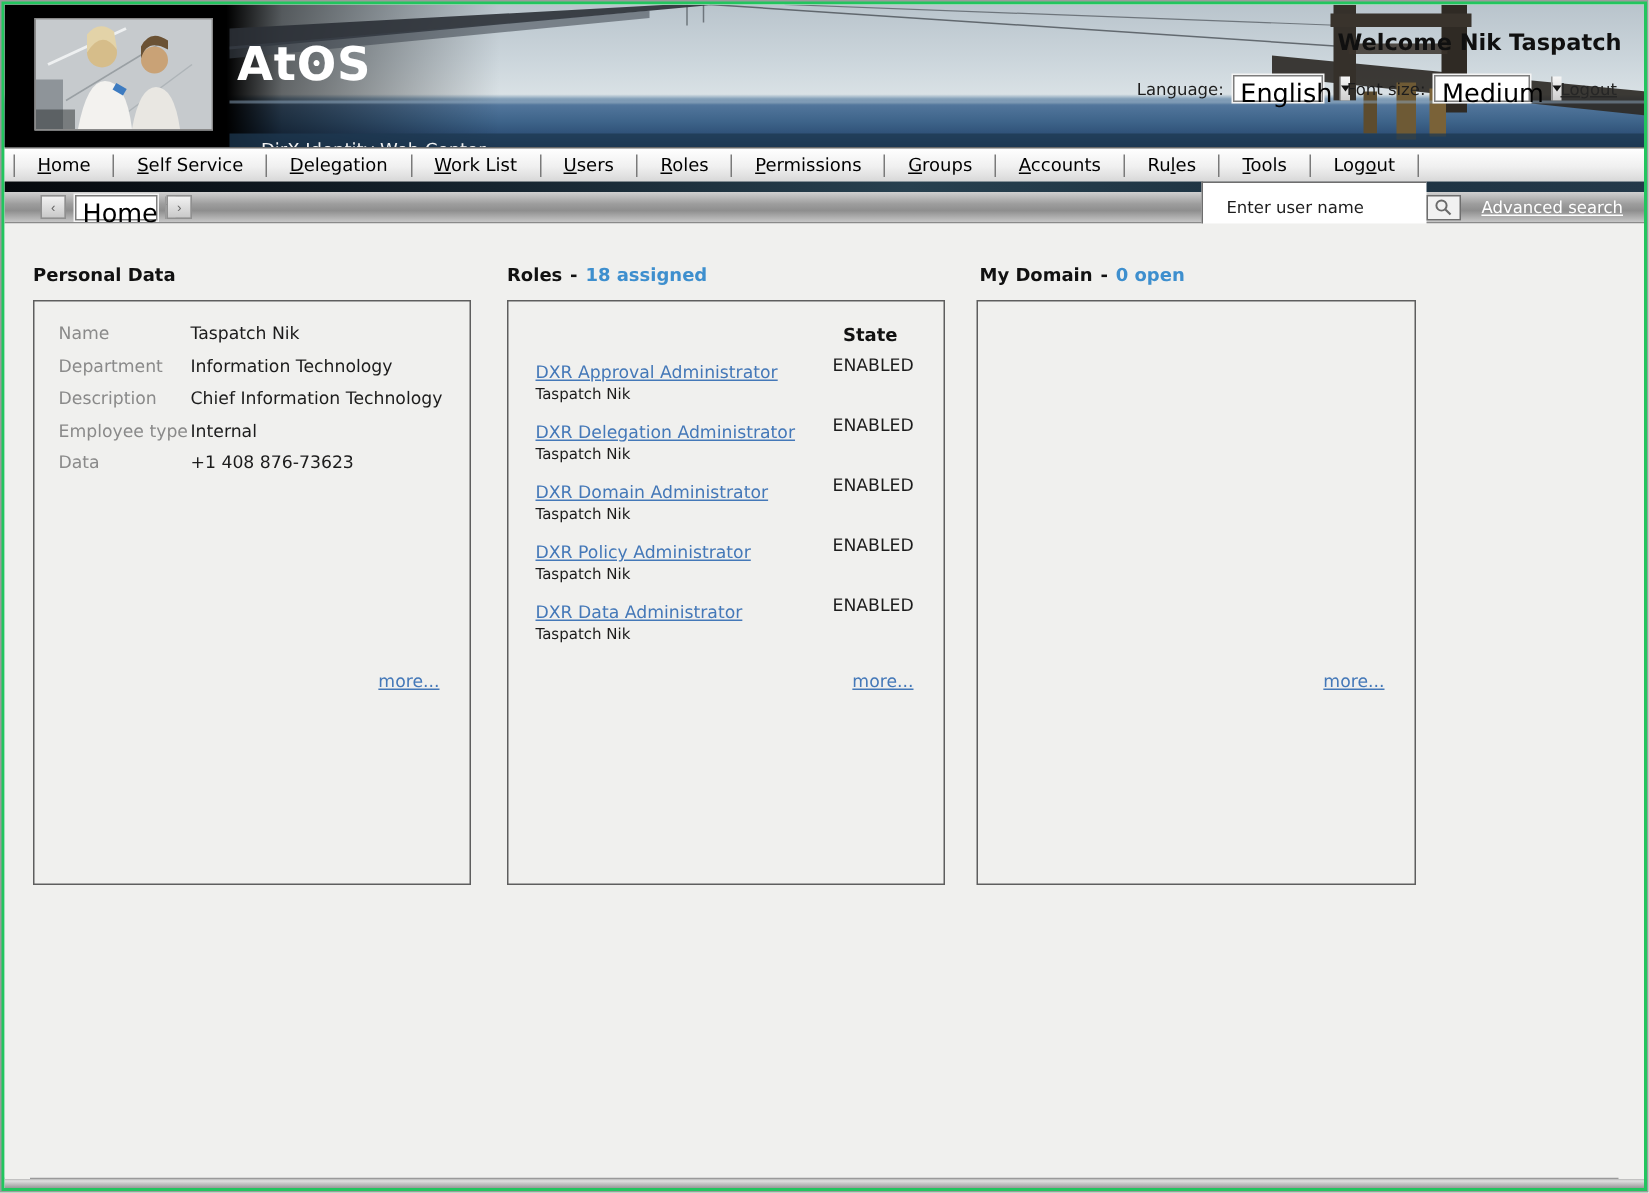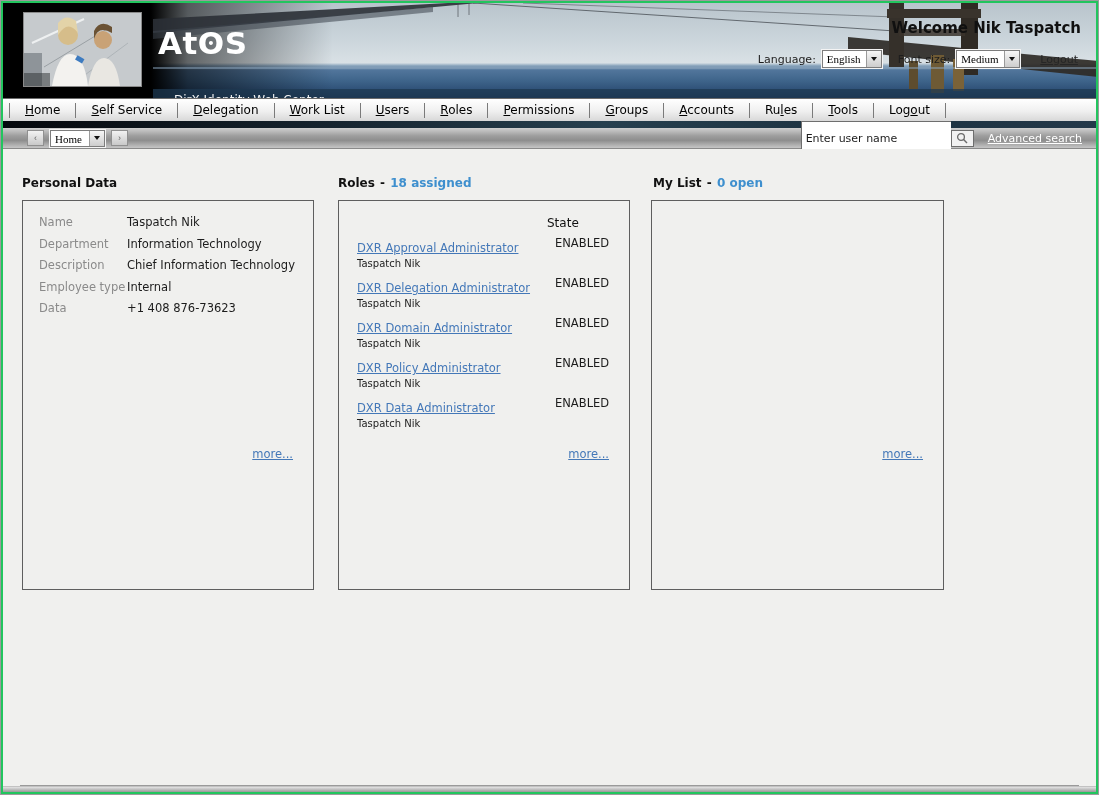--- a/index.html
+++ b/index.html
@@ -18,21 +18,21 @@
   .header-svg { position:absolute; left:0; top:0; }
   .photo { position:absolute; left:20px; top:9px; width:119px; height:75px;
     border:1px solid #8a8a8a; background:#c9cdd1; overflow:hidden; }
   .logo { position:absolute; left:155px; top:22px; color:#fff; font-size:31px; font-weight:bold; letter-spacing:0.5px; }
   .subtitle { position:absolute; left:171px; top:66px; color:#f2f2f2; font-size:12px;margin-top:24px; }
   .welcome { position:absolute; right:15px; top:16px; color:#101010; font-size:15px; font-weight:bold; }
   .hdr-controls { position:absolute; right:18px; top:47px; display:flex; align-items:center; font-size:11px; color:#1d1d1d; }
   .hdr-controls .lbl { margin-right:6px; }
   .win-select { display:inline-flex; align-items:stretch; background:#fff; border:1px solid #7d7d7d;
     box-shadow: 0 0 0 1px #f4f4f4; height:18px; cursor:default; }
-  .win-select .val { padding:2px 5px 0 4px; font-size:11px; color:#000; white-space:nowrap; flex:1;font-family:Liberation Serif, serif; }
+  .win-select .val { padding:2px 5px 0 4px; font-size:17px; color:#000; white-space:nowrap; flex:1; }
   .win-select .btn { width:15px; background:linear-gradient(#f6f6f6,#cdcdcd); border-left:1px solid #9a9a9a;
     display:flex; align-items:center; justify-content:center; }
   .tri-down { width:0; height:0; border-left:3px solid transparent; border-right:3px solid transparent; border-top:4px solid #111; }
   .sel-lang { width:60px; margin-right:16px; }
   .sel-font { width:64px; margin-right:20px; }
   .hdr-logout { color:#262626; text-decoration:underline; font-size:11px; cursor:pointer; }
 
   
   .nav { height:23px; flex:none; background:linear-gradient(#ffffff,#f0f0f0 55%,#d8d8d8); border-top:1px solid #6b6b6b;
     display:flex; align-items:center; font-size:12px; color:#000; padding-left:6px; }
@@ -43,21 +43,21 @@
   .strip { height:7px; flex:none; background:linear-gradient(to right,#05080c,#16242f 30%,#27404f 55%,#1c3140 80%,#24394a); }
 
   
   .crumb { height:21px; flex:none; background:linear-gradient(180deg,#d0d0d0,#9d9d9d 40%,#8e8e8e 62%,#c6c6c6);
     border-bottom:1px solid #8a8a8a; display:flex; align-items:center; padding:0 10px 0 24px; }
   .mini-btn { width:17px; height:16px; font-size:9px; color:#666; background:linear-gradient(#f2f2f2,#c9c9c9);
     border:1px solid #909090; display:flex; align-items:center; justify-content:center; cursor:pointer; }
   .sel-crumb { width:55px; margin:0 6px; height:17px; }
   .crumb-spacer { flex:1; }
   .search-input { width:150px; height:34px; border:1px solid #6e6e6e; border-right:none; font-size:11px;
-    font-family:"DejaVu Sans","Liberation Sans",sans-serif; padding:0 4px; color:#111; }
+    font-family:"DejaVu Sans","Liberation Sans",sans-serif; padding:0 16px; color:#111; }
   .search-input::placeholder { color:#1c1c1c; opacity:1; }
   .search-btn { width:23px; height:17px; border:1px solid #6e6e6e; background:#f1f1f1;
     display:flex; align-items:center; justify-content:center; cursor:pointer; padding:0; }
   .adv-link { color:#ffffff; font-size:11px; text-decoration:underline; margin-left:14px; margin-right:4px; cursor:pointer; }
 
   
   .main { flex:1; position:relative; background:#f0f0ee; }
   .panel-title { position:absolute; top:27px; font-size:12px; font-weight:bold; color:#111; }
   .panel-title .count { color:#3e8fce; }
   .panel-title .sep { color:#111; font-weight:bold; padding:0 1px; }
@@ -65,21 +65,21 @@
   .p-personal-title { left:19px; } .p-roles-title { left:335px; } .p-tasks-title { left:650px; }
   .p-personal { left:19px; width:292px; }
   .p-roles { left:335px; width:292px; }
   .p-tasks { left:648px; width:293px; }
 
   .pd-rows { position:absolute; left:16px; top:15px; right:8px; }
   .pd-row { display:flex; margin-bottom:8.5px; font-size:11.5px; line-height:13px; }
   .pd-label { width:88px; color:#8a8a8a; flex:none; }
   .pd-value { color:#1c1c1c; }
 
-  .state-header { position:absolute; left:208px; top:15px; font-size:12px; font-weight:normal; color:#111;text-align:right; }
+  .state-header { position:absolute; left:223px; top:15px; font-size:12px; font-weight:bold; color:#111;text-align:right; }
   .role-rows { position:absolute; left:18px; top:36px; right:6px; }
   .role-row { position:relative; margin-bottom:8px; }
   .role-link { font-size:11.5px; color:#4478b8; text-decoration:underline; cursor:pointer; display:inline-block; line-height:13px; }
   .role-state { position:absolute; left:198px; top:0; font-size:11.5px; color:#1c1c1c; line-height:13px; }
   .role-sub { font-size:10px; color:#1c1c1c; line-height:11px; margin-top:2px; }
 
   .more-link { position:absolute; top:246px; right:20px; font-size:11.5px; color:#4478b8; text-decoration:underline; cursor:pointer; }
 
   
   .footer-line { flex:none; height:1px; background:#9a9a9a; margin:0 17px; }
@@ -249,21 +249,21 @@
             <div class="role-row"><a class="role-link">DXR Approval Administrator</a><span class="role-state">ENABLED</span><div class="role-sub">Taspatch Nik</div></div>
             <div class="role-row"><a class="role-link">DXR Delegation Administrator</a><span class="role-state">ENABLED</span><div class="role-sub">Taspatch Nik</div></div>
             <div class="role-row"><a class="role-link">DXR Domain Administrator</a><span class="role-state">ENABLED</span><div class="role-sub">Taspatch Nik</div></div>
             <div class="role-row"><a class="role-link">DXR Policy Administrator</a><span class="role-state">ENABLED</span><div class="role-sub">Taspatch Nik</div></div>
             <div class="role-row"><a class="role-link">DXR Data Administrator</a><span class="role-state">ENABLED</span><div class="role-sub">Taspatch Nik</div></div>
           </div>
       <a class="more-link">more...</a>
     </div>
 
     <div class="panel-title p-tasks-title">
-      <span>My List</span>
+      <span>My Domain</span>
       <span class="sep">-</span>
       <span class="count">0 open</span>
     </div>
     <div class="panel p-tasks">
       <a class="more-link">more...</a>
     </div>
 
   </div>
 
   <div class="footer-line"></div>

